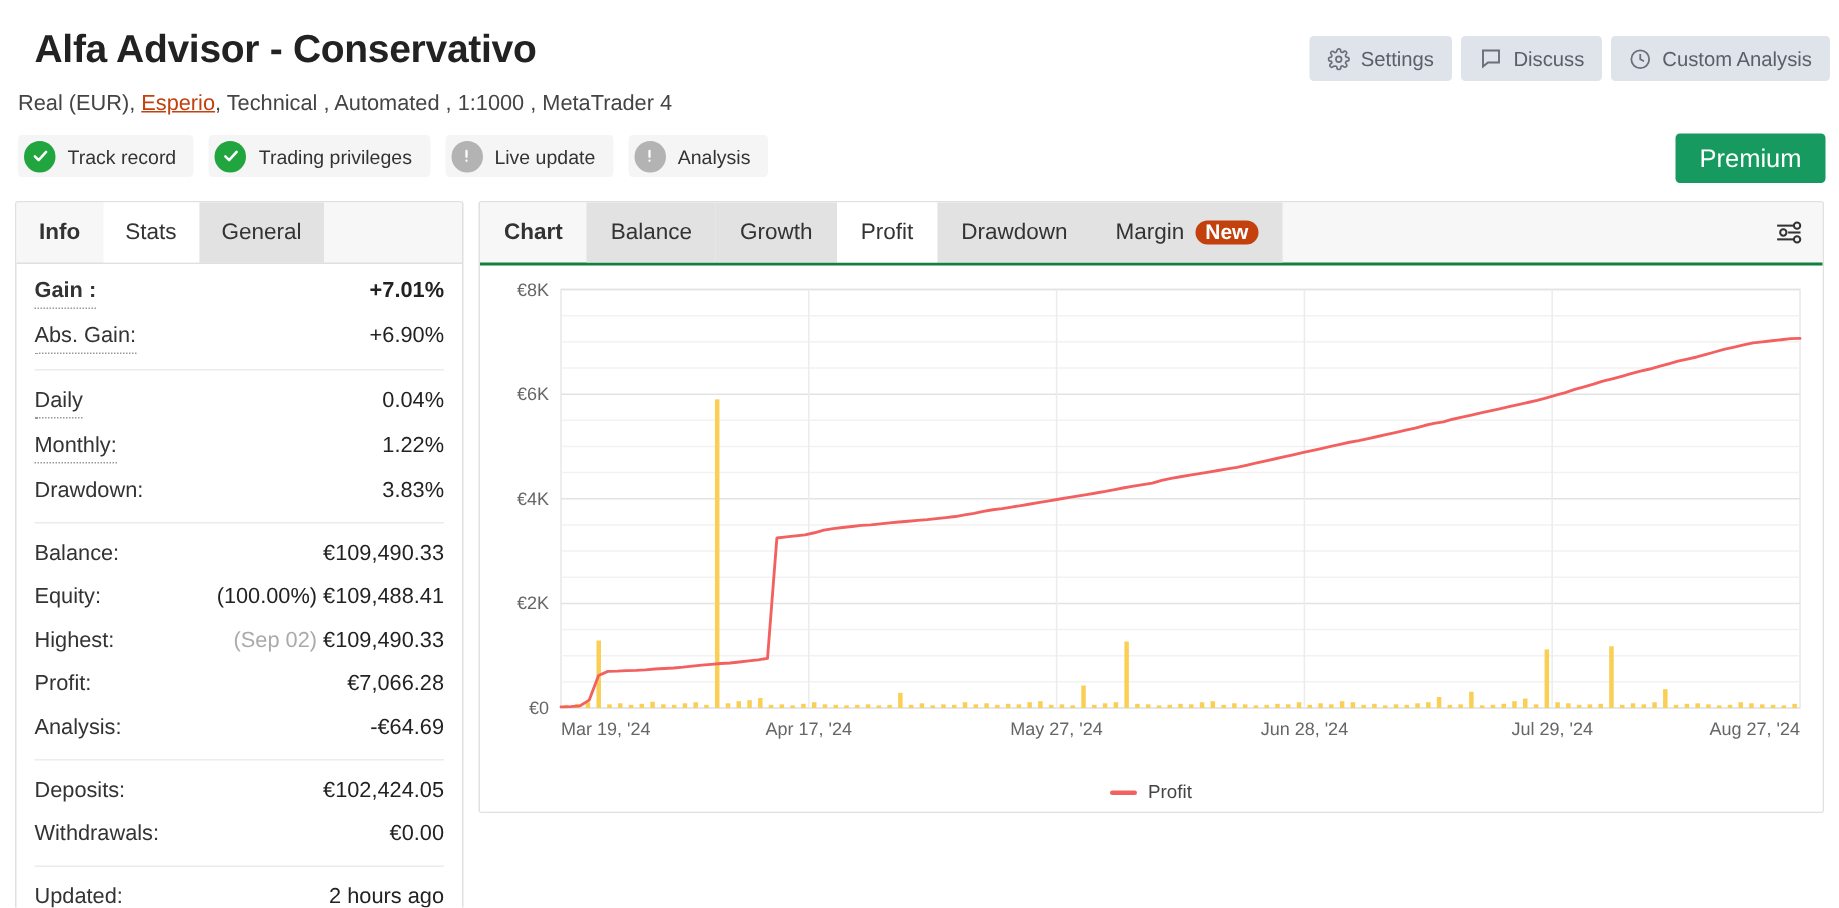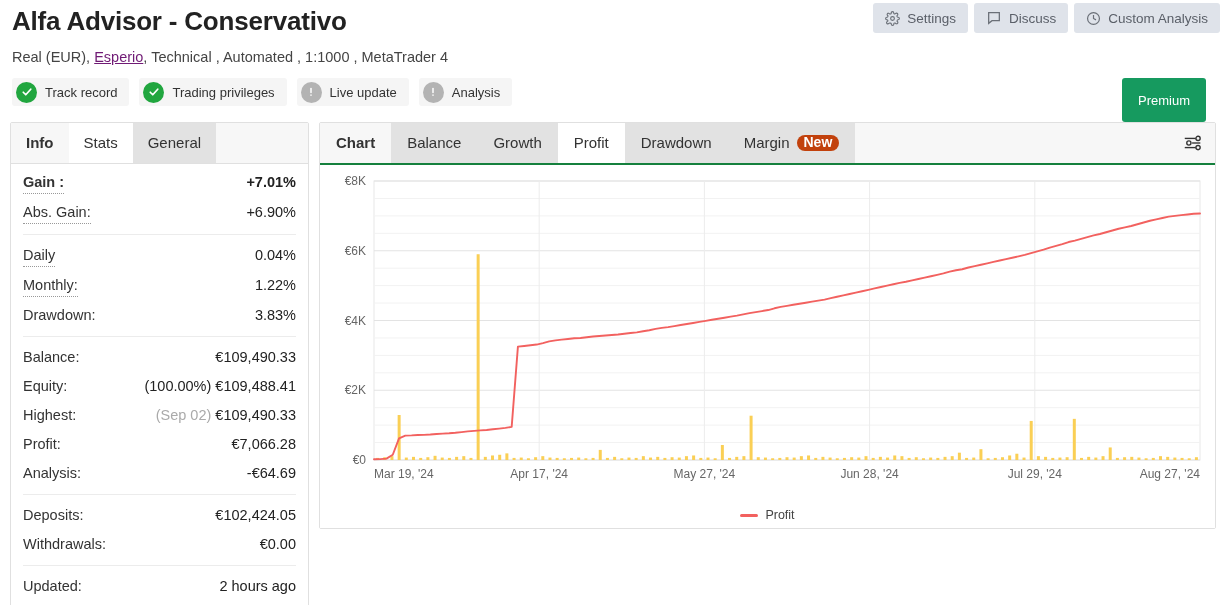--- a/index.html
+++ b/index.html
@@ -10,28 +10,28 @@
     font-family: "Liberation Sans", sans-serif;
     color: #333333;
     overflow: hidden;
   }
   .page { position: relative; width: 1226px; height: 605px; }
 
   
   .header { position: relative; padding: 0 12px; }
   .title {
     font-size: 26px; font-weight: bold; color: #222;
-    margin: 0; padding-top: 4px; line-height: 34px;
+    margin: 11px; padding-top: 4px; line-height: 34px;
     letter-spacing: -0.2px;
   }
   .subtitle { font-size: 14.5px; color: #444; margin-top: 10px; line-height: 18px; }
-  .subtitle a { color: #701a75; text-decoration: underline; }
+  .subtitle a { color: #c2410c; text-decoration: underline; }
 
   .header-actions {
-    position: absolute; top: 3px; right: 6px;
+    position: absolute; top: 13px; right: 6px;
     display: flex; gap: 6px;
   }
   .hbtn {
     background: #dfe3ea; border: none; border-radius: 3px;
     height: 30px; padding: 0 12px;
     display: flex; align-items: center; gap: 7px;
     font-size: 13.5px; color: #5a5f68; cursor: pointer;
     font-family: "Liberation Sans", sans-serif;
   }
   .hbtn svg { display: block; }
@@ -48,23 +48,23 @@
     width: 21px; height: 21px; border-radius: 50%;
     display: flex; align-items: center; justify-content: center;
     color: #fff; font-size: 13px; font-weight: bold; line-height: 1;
     flex: none;
   }
   .dot.ok { background: #21a63f; }
   .dot.warn { background: #b3b3b3; }
   .dot svg { display:block; }
 
   .premium-btn {
-    position: absolute; right: 20px; top: 78px;
+    position: absolute; right: 9px; top: 78px;
     background: #169a5f; color: #fff; border: none; border-radius: 3px;
-    height: 44px; padding: 0 16px; font-size: 13px; cursor: pointer;
+    height: 33px; padding: 0 16px; font-size: 17px; cursor: pointer;
     font-family: "Liberation Sans", sans-serif;
   }
 
   
   .body { display: flex; gap: 10px; padding: 0 10px; margin-top: 16px; align-items: flex-start; }
 
   .card { background: #fff; border: 1px solid #e0e0e0; border-radius: 2px; }
 
   
   .left { width: 299px; flex: none; }

